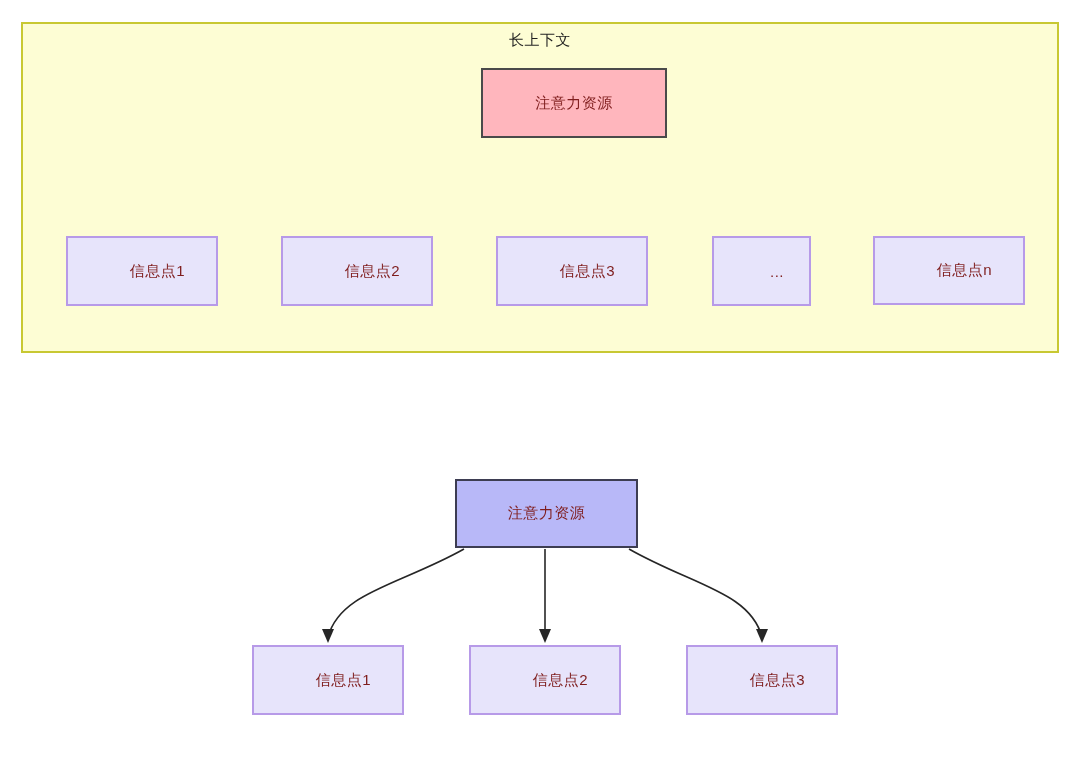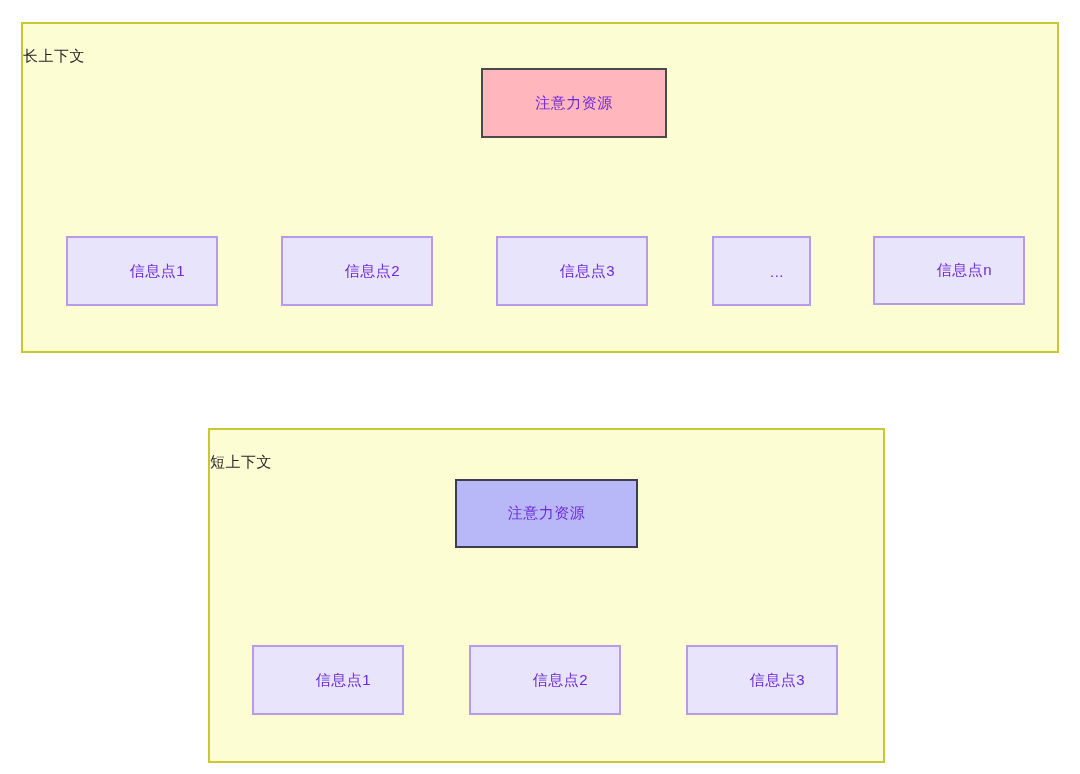--- a/index.html
+++ b/index.html
@@ -48,37 +48,37 @@
   #panel-short {
     left: 208px;
     top: 428px;
     width: 677px;
     height: 335px;
   }
 
   .panel-title {
     position: absolute;
     width: 100%;
-    text-align: left;
-    top: 23px;
+    text-align: center;
+    top: 7px;
     font-size: 15px;
     color: #1f1f1f;
     letter-spacing: 0.5px;
     white-space: nowrap;
   }
 
   
   .node {
     position: absolute;
     box-sizing: border-box;
     display: flex;
     align-items: center;
     justify-content: center;
     font-size: 15px;
-    color: #6d28d9;
+    color: #7f1d1d;
     letter-spacing: 0.5px;
     white-space: nowrap;
   }
   .node-root-pink {
     background: #ffb6bd;
     border: 2px solid #4a4a4a;
   }
   .node-root-blue {
     background: #b8b8f8;
     border: 2px solid #3d3d52;
@@ -168,23 +168,20 @@
   <div class="node node-info" id="node-long-info-1">信息点1</div>
 
   <div class="node node-info" id="node-long-info-2">信息点2</div>
 
   <div class="node node-info" id="node-long-info-3">信息点3</div>
 
   <div class="node node-info" id="node-long-info-4">...</div>
 
   <div class="node node-info" id="node-long-info-5">信息点n</div>
 
-  <div class="panel" id="panel-short">
-    <div class="panel-title">短上下文</div>
-  </div>
 
   <div class="node node-root-blue" id="node-short-root">注意力资源</div>
 
   <div class="node node-info" id="node-short-info-1">信息点1</div>
 
   <div class="node node-info" id="node-short-info-2">信息点2</div>
 
   <div class="node node-info" id="node-short-info-3">信息点3</div>
 
 </div>

